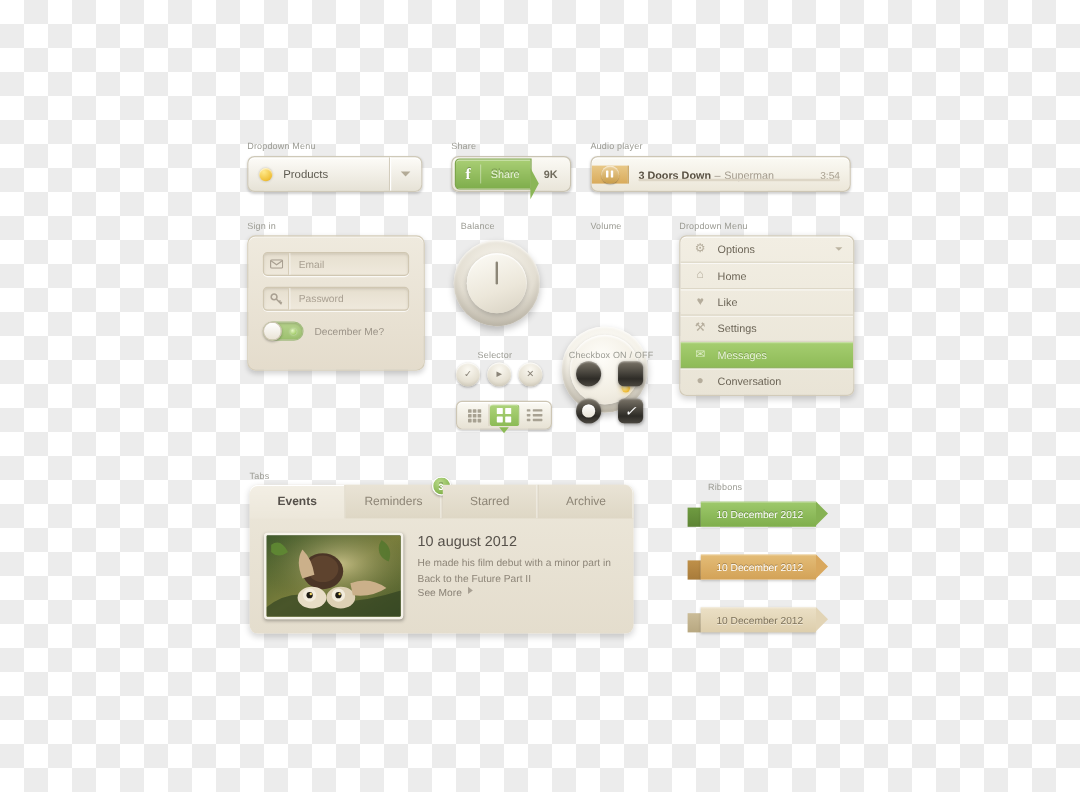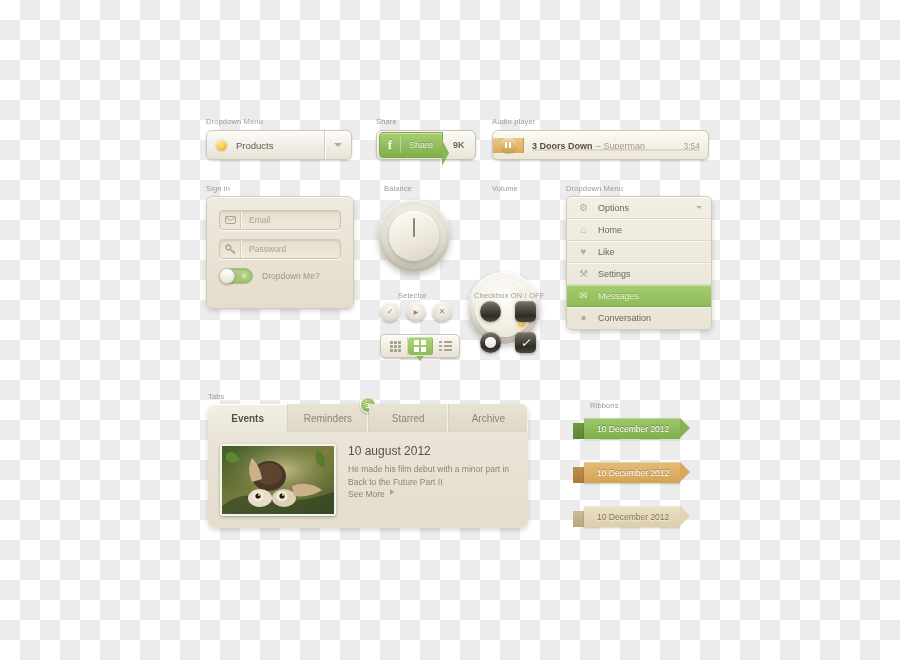--- a/index.html
+++ b/index.html
@@ -494,21 +494,21 @@
             <path d="M5.2 5.2 9.6 9.6M7.6 7.6l1.2-1.2M8.8 8.8l1-1" stroke="#a9a092" stroke-width="1.3" fill="none"></path>
           </svg>
       </span>
       <span class="field-ph">Password</span>
     </div>
     <div class="toggle-row">
       <span class="toggle">
         <i class="toggle-led"></i>
         <i class="toggle-knob"></i>
       </span>
-      <span class="toggle-lbl">Dropdown Me?</span>
+      <span class="toggle-lbl">December Me?</span>
     </div>
   </div>
 
   <div class="abs cap" style="left:384px; top:184px;">Balance</div>
   <div class="abs knob-outer" style="left:378px; top:200px;">
     <span class="knob-inner">
       <i class="knob-line"></i>
     </span>
   </div>
 

